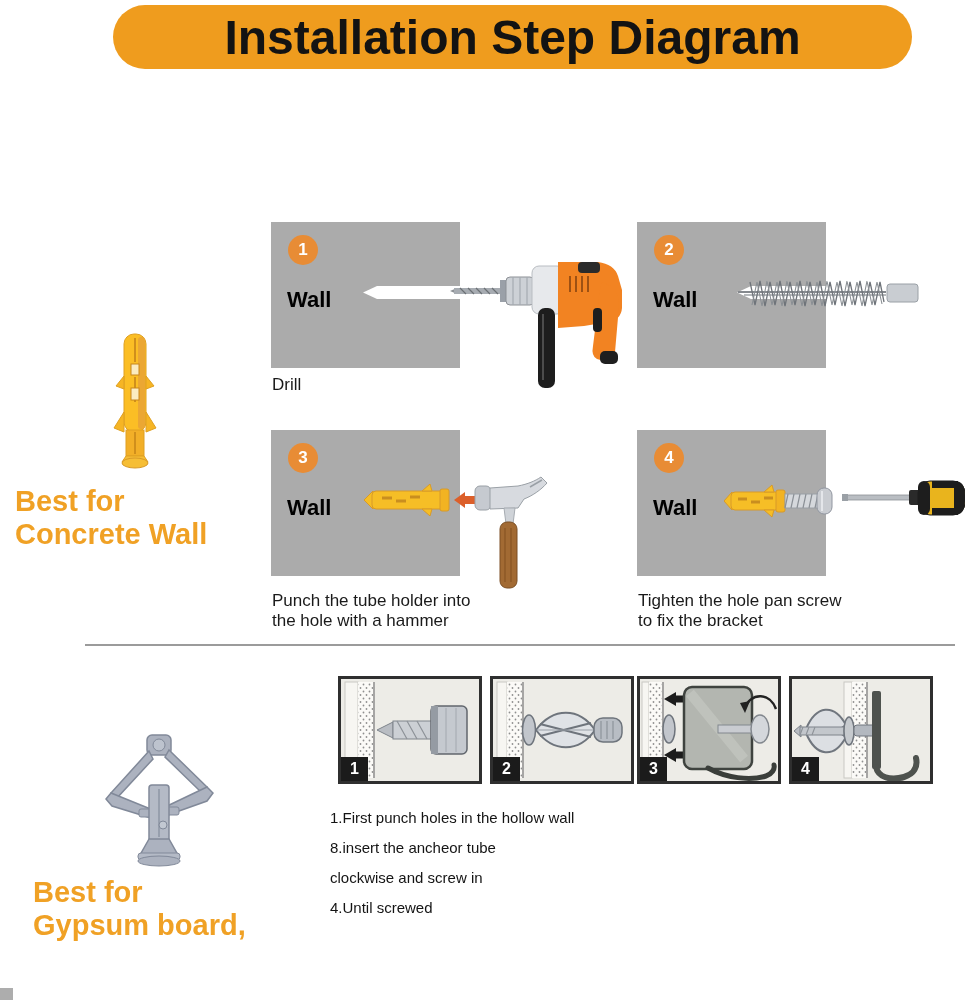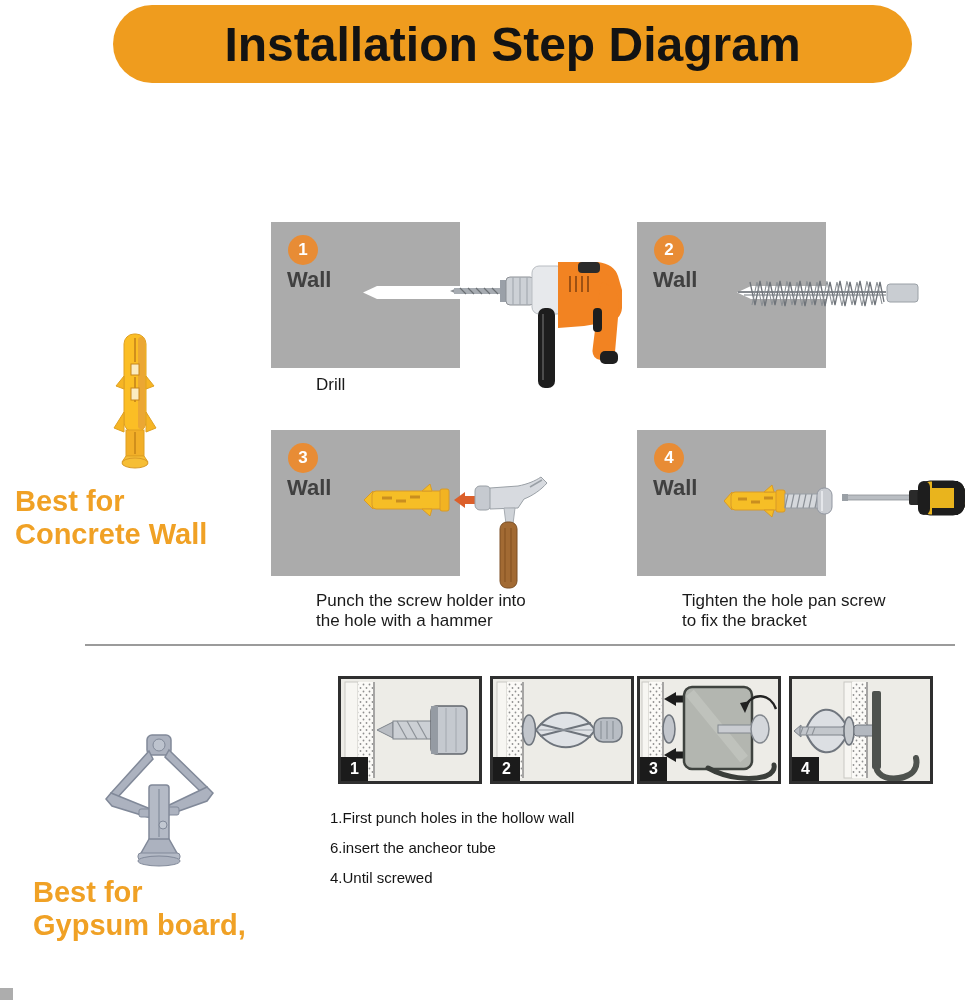--- a/index.html
+++ b/index.html
@@ -1,38 +1,38 @@
 <!DOCTYPE html>
 <html style="--banner_orange: #EF9C1E; --badge_orange: #E88C35; --panel_gray: #ABABAB; --accent_orange_text: #F0A125; --anchor_yellow: #F6BE26; --anchor_gray: #ACB2BF; --arrow_orange: #DC5F2A;"><head>
 <meta charset="utf-8">
 <style>
   html,body{margin:0;padding:0;background:#fff;}
   .stage{
     position:relative;width:965px;height:1000px;background:#fff;overflow:hidden;
     font-family:"Liberation Sans","DejaVu Sans",sans-serif;
   }
   .banner{
-    position:absolute;left:113px;top:5px;width:799px;height:78px;
+    position:absolute;left:113px;top:5px;width:799px;height:64px;
     background:var(--banner_orange,#EF9C1E);border-radius:47px;
     display:flex;align-items:center;justify-content:center;
   }
   .banner .title{font-size:48px;font-weight:bold;color:#131313;white-space:nowrap;}
 
   .step-panel{position:absolute;width:189px;height:146px;background:var(--panel_gray,#ABABAB);}
   .badge{
     position:absolute;left:17px;top:13px;width:30px;height:30px;border-radius:50%;
     background:var(--badge_orange,#E88C35);color:#fff;font-size:17px;font-weight:bold;
     display:flex;align-items:center;justify-content:center;
   }
-  .wall-label{position:absolute;left:16px;top:45px;font-size:22px;font-weight:bold;color:#404040;}
+  .wall-label{position:absolute;left:16px;top:65px;font-size:22px;font-weight:bold;color:#000000;}
   .slot{
     position:absolute;top:64px;height:13px;background:#fff;
     clip-path:polygon(14px 0,100% 0,100% 100%,14px 100%,0 50%);
   }
-  .caption{position:absolute;font-size:17px;line-height:20px;color:#1a1a1a;margin-left:44px;}
+  .caption{position:absolute;font-size:17px;line-height:20px;color:#1a1a1a;}
   .tool{position:absolute;}
 
   .orange-cap{
     position:absolute;text-align:left;font-weight:bold;white-space:nowrap;
     color:var(--accent_orange_text,#F0A125);font-size:29px;line-height:33px;
   }
   .divider{position:absolute;left:85px;top:644px;width:870px;height:2px;background:#9b9b9b;}
 
   .mini{
     position:absolute;top:676px;width:144px;height:108px;background:#EDECE7;
@@ -143,21 +143,21 @@
 
   <svg class="tool" style="left:470px;top:476px" width="80" height="116" viewBox="0 0 80 116">
     <rect x="5" y="10" width="16" height="24" rx="5" fill="#C6CAD0" stroke="#9AA0A6"></rect>
     <path d="M20 12 L48 10 C58 8 65 5 71 1 L77 7 C71 14 62 20 54 23 L48 32 L20 33 Z" fill="#D7DADF" stroke="#9AA0A6"></path>
     <path d="M60 11 L72 4" stroke="#9AA0A6" stroke-width="1.5"></path>
     <polygon points="34,32 45,32 43,48 36,48" fill="#CFD3D8" stroke="#A6ABB1"></polygon>
     <rect x="30" y="46" width="17" height="66" rx="7" fill="#A26A33" stroke="#7C4F24"></rect>
     <path d="M35 52 v54 M41 52 v54" stroke="#8A5626" stroke-width="1.3"></path>
   </svg>
   <div class="caption" style="left:272px;top:591px">
-    <div>Punch the screw holder into</div>
+    <div>Punch the tube holder into</div>
     <div>the hole with a hammer</div>
   </div>
 
   <div class="step-panel" style="left:637px;top:430px">
     <div class="badge">
         <span>4</span>
       </div>
     <div class="wall-label">Wall</div>
   </div>
 
@@ -313,18 +313,19 @@
       <rect x="80" y="12" width="9" height="78" rx="2" fill="#4E524E"></rect>
       <path d="M84 88 C86 98 98 102 112 98 C122 95 126 88 124 79" stroke="#4E524E" stroke-width="6" fill="none" stroke-linecap="round"></path>
     </svg>
     <div class="mini-badge">
         <span>4</span>
       </div>
   </div>
 
   <div class="instructions">
     <div>1.First punch holes in the hollow wall</div>
-    <div>6.insert the ancheor tube</div>
+    <div>8.insert the ancheor tube</div>
+    <div>clockwise and screw in</div>
     <div>4.Until screwed</div>
   </div>
 
   <div class="corner-mark"></div>
 </div>
 
 </body></html>

